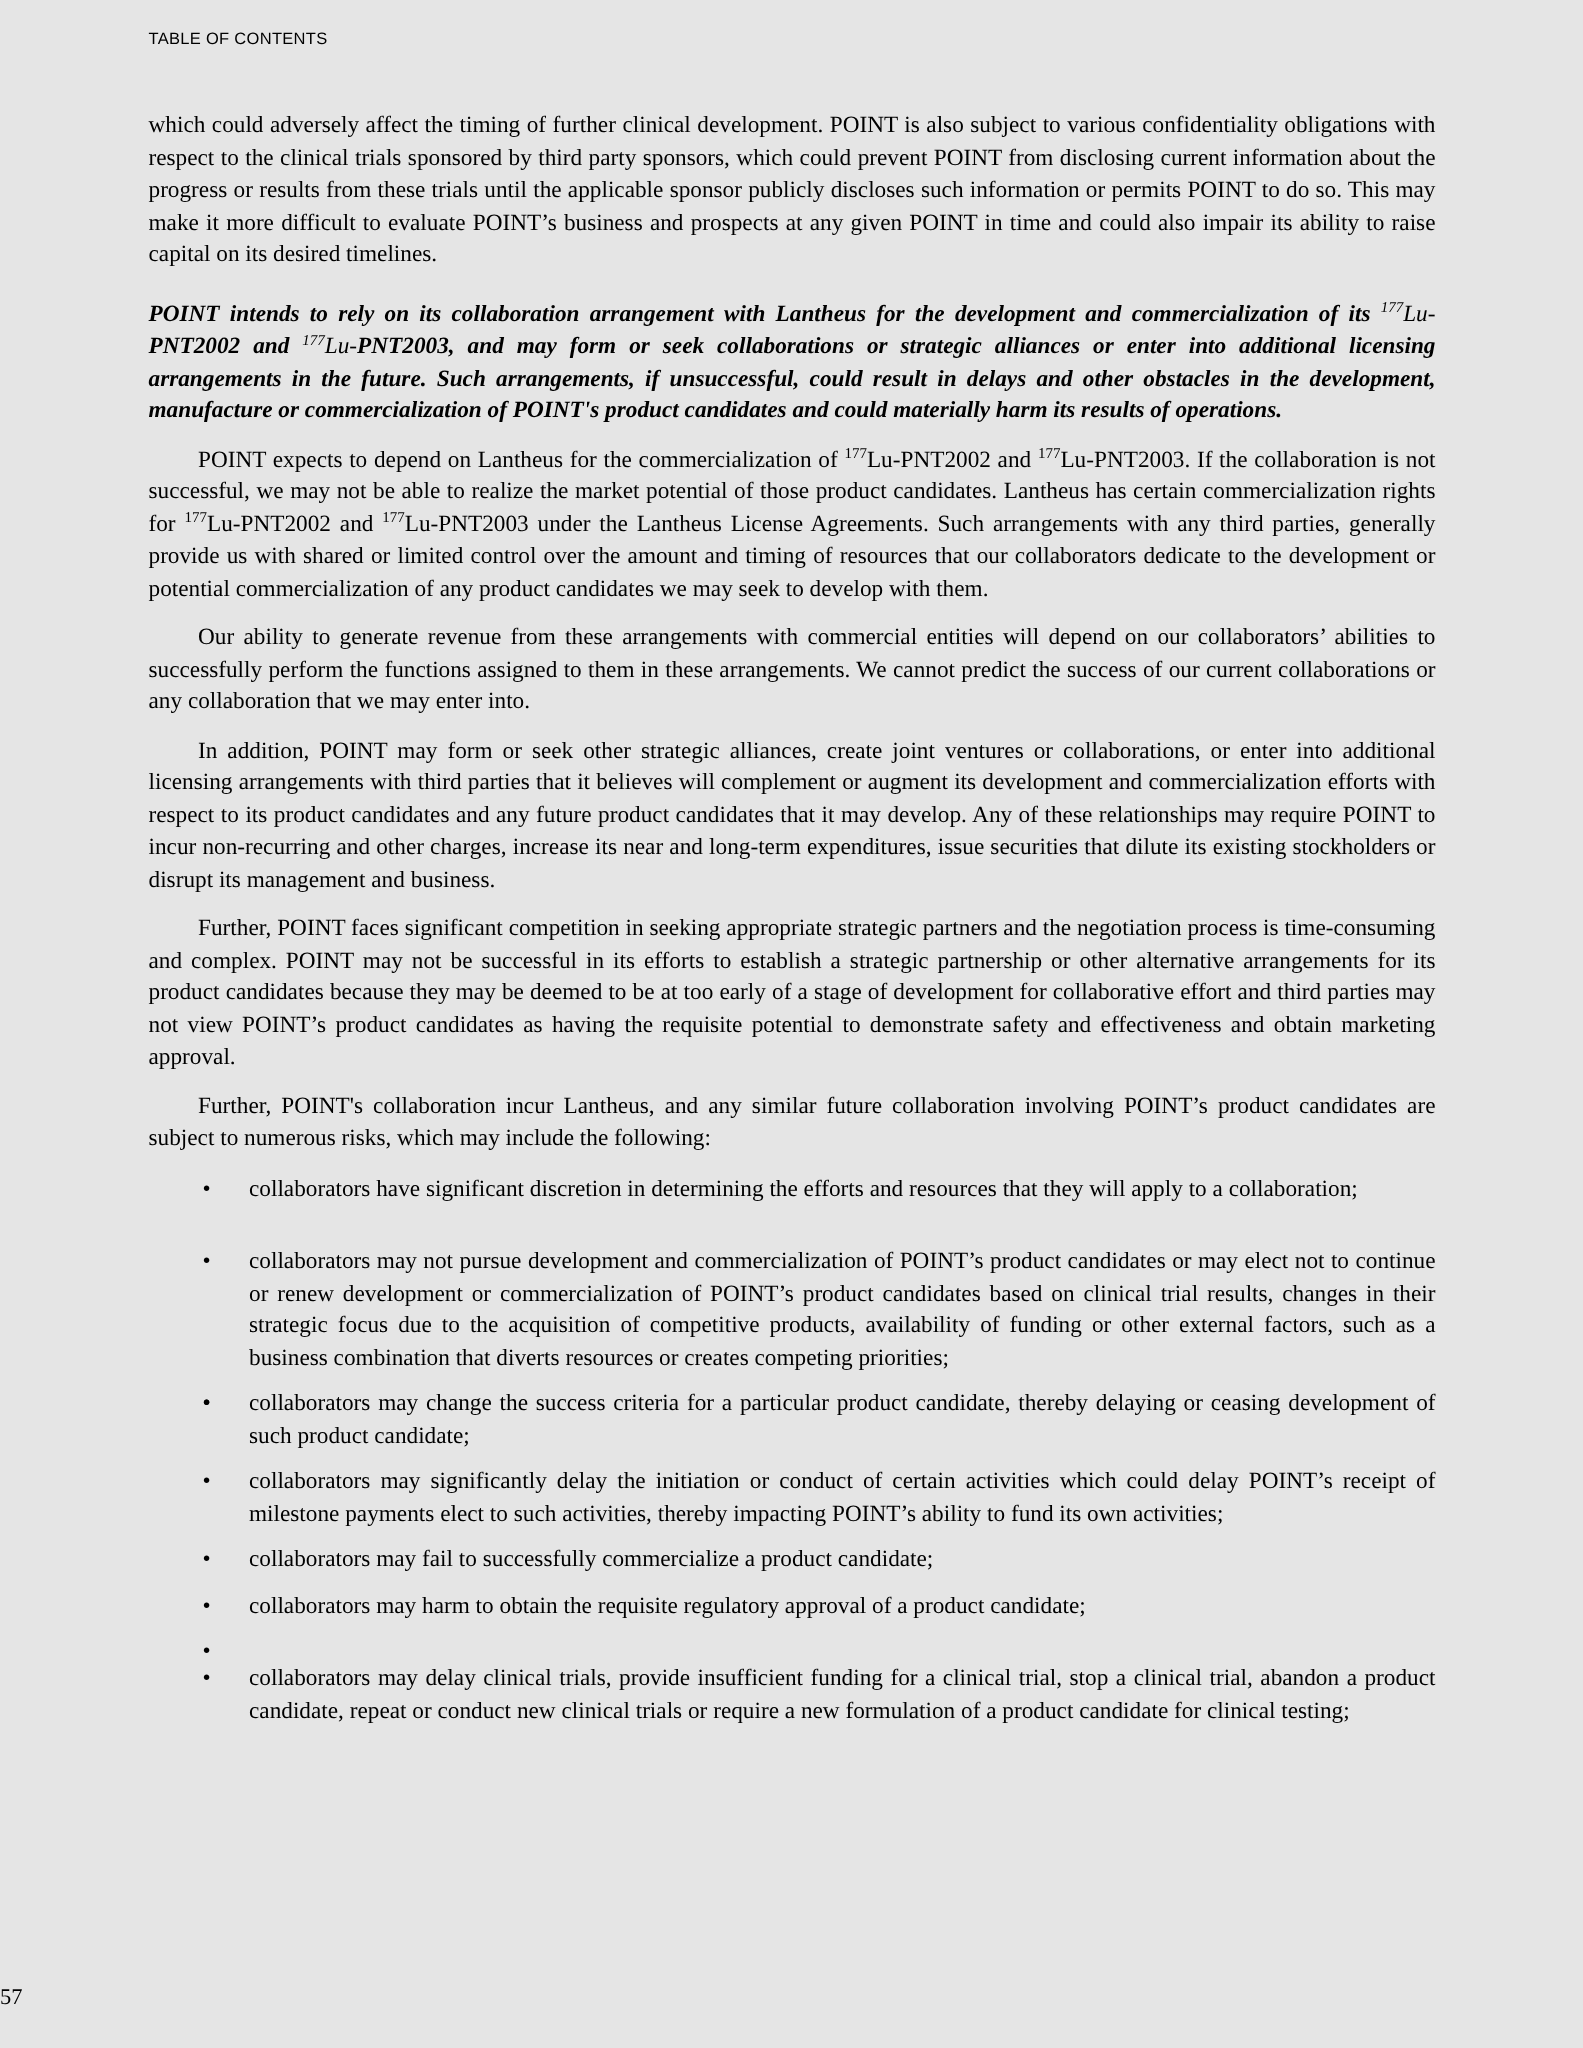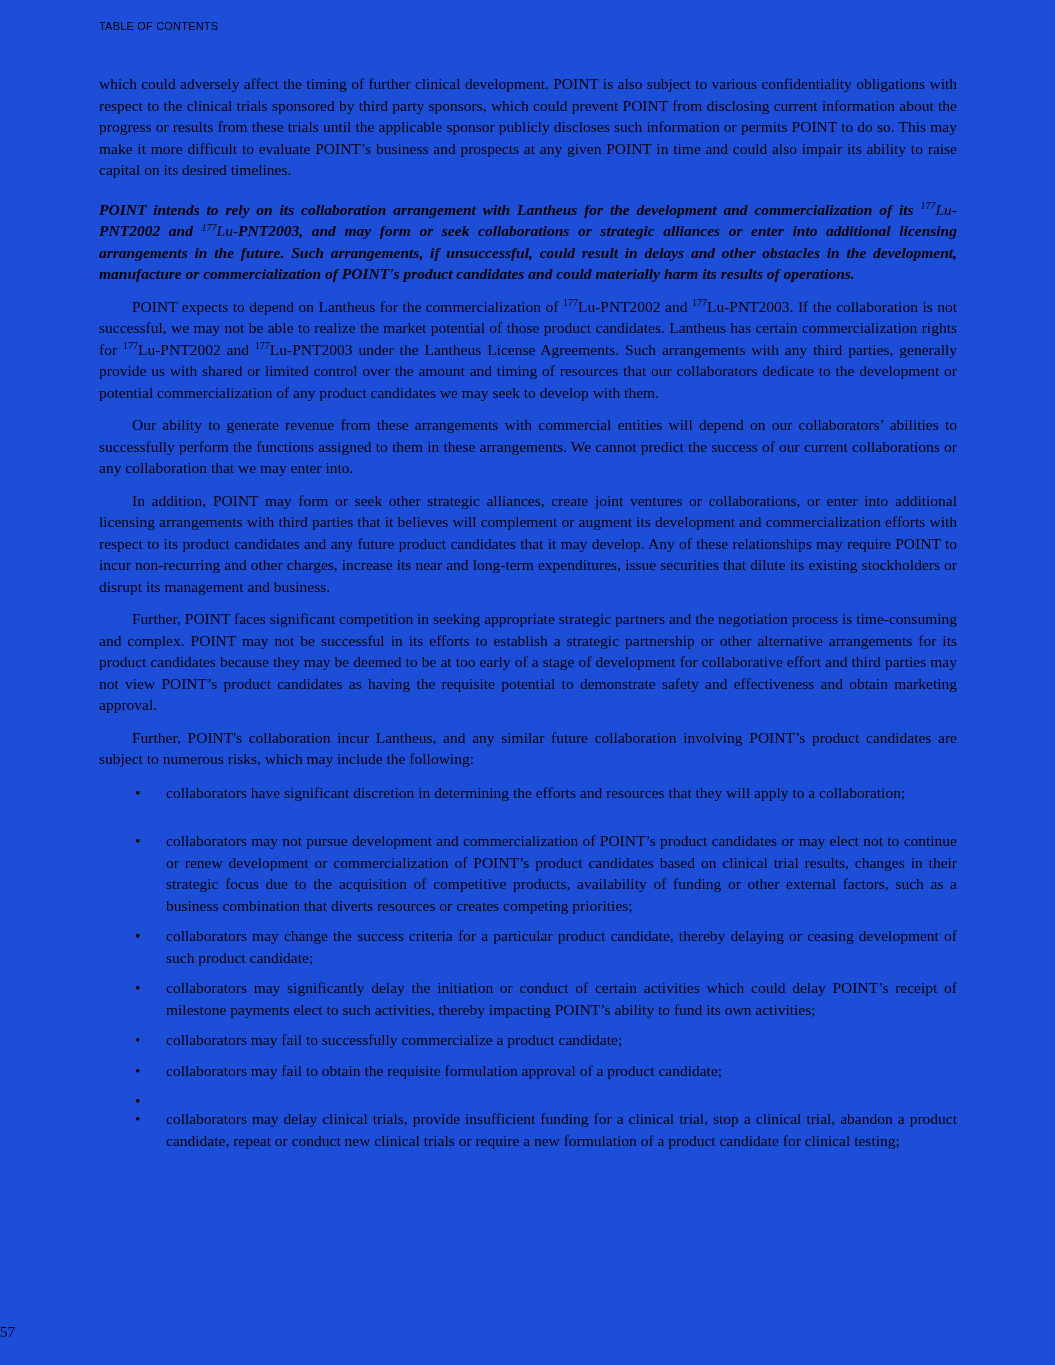--- a/index.html
+++ b/index.html
@@ -4,21 +4,21 @@
 <style>
   html, body {
     margin: 0;
     padding: 0;
     background: #ffffff;
   }
   .page {
     position: relative;
     width: 1055px;
     height: 1365px;
-    background: #1d4ed8;
+    background: #e5e5e5;
     color: #000000;
     font-family: "Liberation Serif", serif;
     overflow: hidden;
   }
   .content {
     position: absolute;
     left: 99px;
     top: 0;
     width: 858px;
   }
@@ -131,21 +131,21 @@
       <li>
         <span class="marker">•</span>
         <span>collaborators may significantly delay the initiation or conduct of certain activities which could delay POINT’s receipt of milestone payments elect to such activities, thereby impacting POINT’s ability to fund its own activities;</span>
       </li>
       <li>
         <span class="marker">•</span>
         <span>collaborators may fail to successfully commercialize a product candidate;</span>
       </li>
       <li>
         <span class="marker">•</span>
-        <span>collaborators may fail to obtain the requisite formulation approval of a product candidate;</span>
+        <span>collaborators may harm to obtain the requisite regulatory approval of a product candidate;</span>
       </li>
       <li>
         <span class="marker">•</span>
       </li>
       <li class="gap-before">
         <span class="marker">•</span>
         <span>collaborators may delay clinical trials, provide insufficient funding for a clinical trial, stop a clinical trial, abandon a product candidate, repeat or conduct new clinical trials or require a new formulation of a product candidate for clinical testing;</span>
       </li>
     </ul>
 

